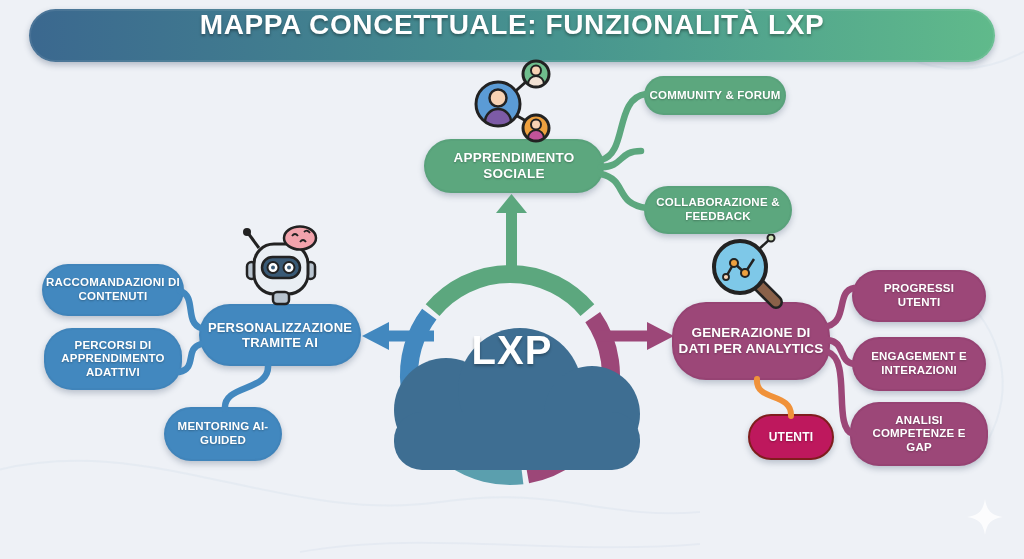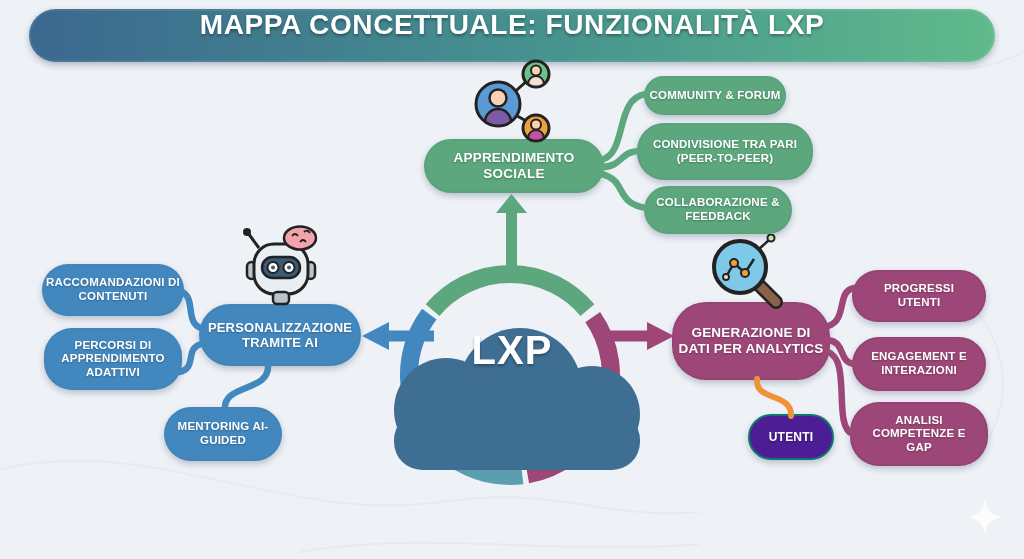--- a/index.html
+++ b/index.html
@@ -27,21 +27,21 @@
     text-align:center;color:#fff;font-weight:700;letter-spacing:.2px;
     box-shadow:0 3px 6px rgba(45,65,95,.28);
     text-shadow:0 1px 2px rgba(0,0,0,.28);
     line-height:1.18;box-sizing:border-box;
   }
   .main-node{font-size:13.5px;}
   .child-node{font-size:11.5px;}
   .green{background:#5ca77e;border:2px solid #52997245;}
   .blue{background:#4288bf;border:2px solid #3a7aad45;}
   .purple{background:#9c4778;border:2px solid #8a3c6a55;}
-  .orange{background:#4c1d95;border:2px solid #0f766e;justify-content:center;}
+  .orange{background:#be185d;border:2px solid #7f1d1d;justify-content:center;}
 
   
   .cloud-text{
     position:absolute;left:402px;top:329px;width:220px;text-align:center;color:#fff;
     text-shadow:0 2px 3px rgba(0,0,0,.3);z-index:4;
   }
   .cloud-text .acronym{font-size:40px;font-weight:700;letter-spacing:1px;line-height:1.05;}
   .cloud-text .subtitle{
     width:164px;margin:3px auto 0;font-size:19px;font-weight:700;letter-spacing:.4px;line-height:1.13;
   }
@@ -152,23 +152,20 @@
       <circle cx="66" cy="80" r="8" fill="#c2539a" stroke="#222" stroke-width="2"></circle>
     </g>
     <circle cx="66" cy="70" r="13" fill="none" stroke="#222" stroke-width="3"></circle>
   </svg>
 
   <div class="node main-node green" style="left:424px;top:139px;width:180px;height:54px;border-radius:27px;">
     <span>APPRENDIMENTO SOCIALE</span>
   </div>
   <div class="node child-node green" style="left:644px;top:76px;width:142px;height:39px;border-radius:20px;padding:4px 2px;">
     <span>COMMUNITY &amp; FORUM</span>
-  </div>
-  <div class="node child-node green" style="left:637px;top:123px;width:176px;height:57px;border-radius:27px;padding:0 4px;">
-    <span>CONDIVISIONE TRA PARI (PEER-TO-PEER)</span>
   </div>
   <div class="node child-node green" style="left:644px;top:186px;width:148px;height:48px;border-radius:24px;padding:17px 10px;">
     <span>COLLABORAZIONE &amp; FEEDBACK</span>
   </div>
 
   <svg class="icon-abs" style="left:234px;top:224px;" width="94" height="84" viewBox="0 0 94 84">
     <line x1="25" y1="24" x2="14" y2="9" stroke="#222" stroke-width="3"></line>
     <circle cx="13" cy="8" r="4" fill="#222"></circle>
     <rect x="13" y="38" width="9" height="17" rx="4.5" fill="#b8c4cf" stroke="#222" stroke-width="2.5"></rect>
     <rect x="72" y="38" width="9" height="17" rx="4.5" fill="#b8c4cf" stroke="#222" stroke-width="2.5"></rect>

